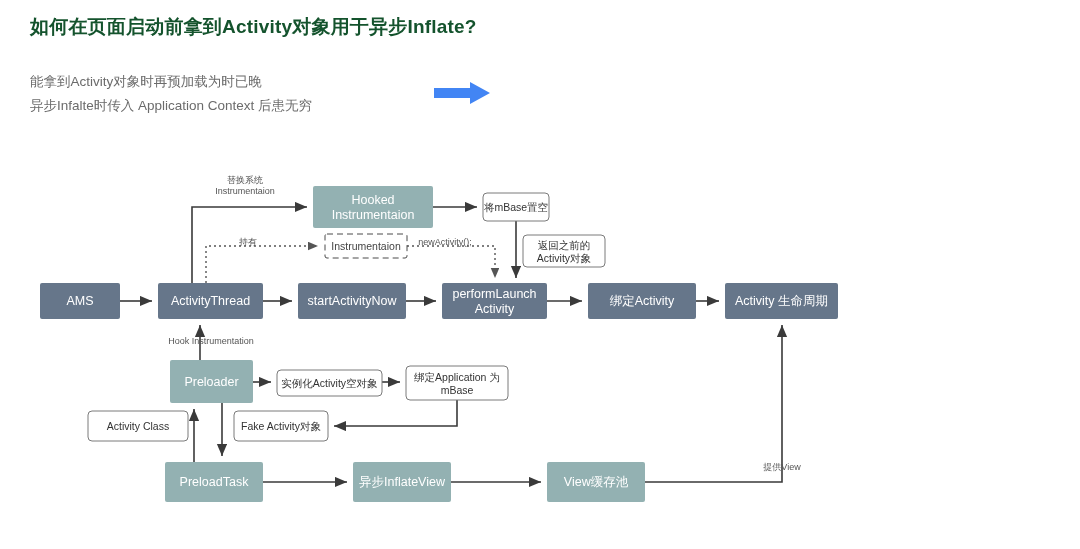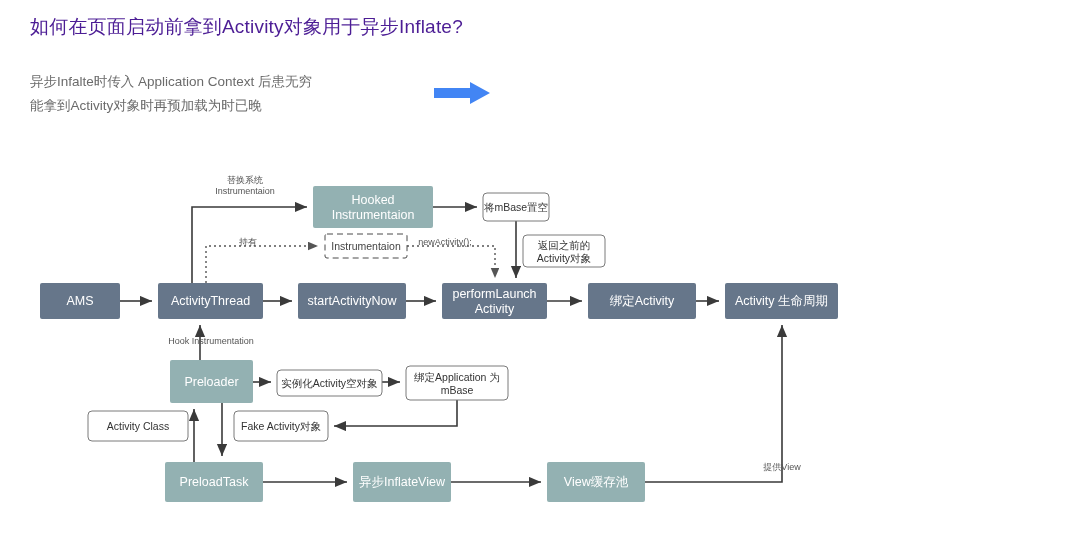--- a/index.html
+++ b/index.html
@@ -5,22 +5,22 @@
   html,body{margin:0;padding:0;}
   body{
     width:1080px;height:549px;background:#ffffff;
     font-family:"Liberation Sans","DejaVu Sans",sans-serif;
     overflow:hidden;position:relative;
   }
   #slide{position:relative;width:1080px;height:549px;}
 
   .title{
     position:absolute;left:30px;top:14px;
-    font-size:19px;font-weight:400;letter-spacing:.2px;
-    color:#4c1d95;white-space:nowrap;
+    font-size:19px;font-weight:700;letter-spacing:.2px;
+    color:#14532d;white-space:nowrap;
   }
   .rule{
     position:absolute;left:0;top:52px;width:1080px;height:1px;background:#ffffff;
   }
 
   .lead-left{
     position:absolute;left:30px;top:70px;width:380px;
     font-size:13.5px;line-height:24px;color:#6b6b6b;white-space:nowrap;
   }
   .lead-right{
@@ -42,22 +42,22 @@
 </style>
 </head>
 <body>
 
 <div id="slide">
 
   <div class="title">如何在页面启动前拿到Activity对象用于异步Inflate?</div>
   <div class="rule"></div>
 
   <div class="lead-left">
+      <div>能拿到Activity对象时再预加载为时已晚</div>
       <div>异步Infalte时传入 Application Context 后患无穷</div>
-      <div>能拿到Activity对象时再预加载为时已晚</div>
     </div>
 
   <div class="lead-arrow">
     <svg width="62" height="26" viewBox="0 0 62 26">
       <path d="M2 8 L38 8 L38 2 L58 13 L38 24 L38 18 L2 18 Z" fill="#4285f4"></path>
     </svg>
   </div>
 
 
   <div id="diagram">

